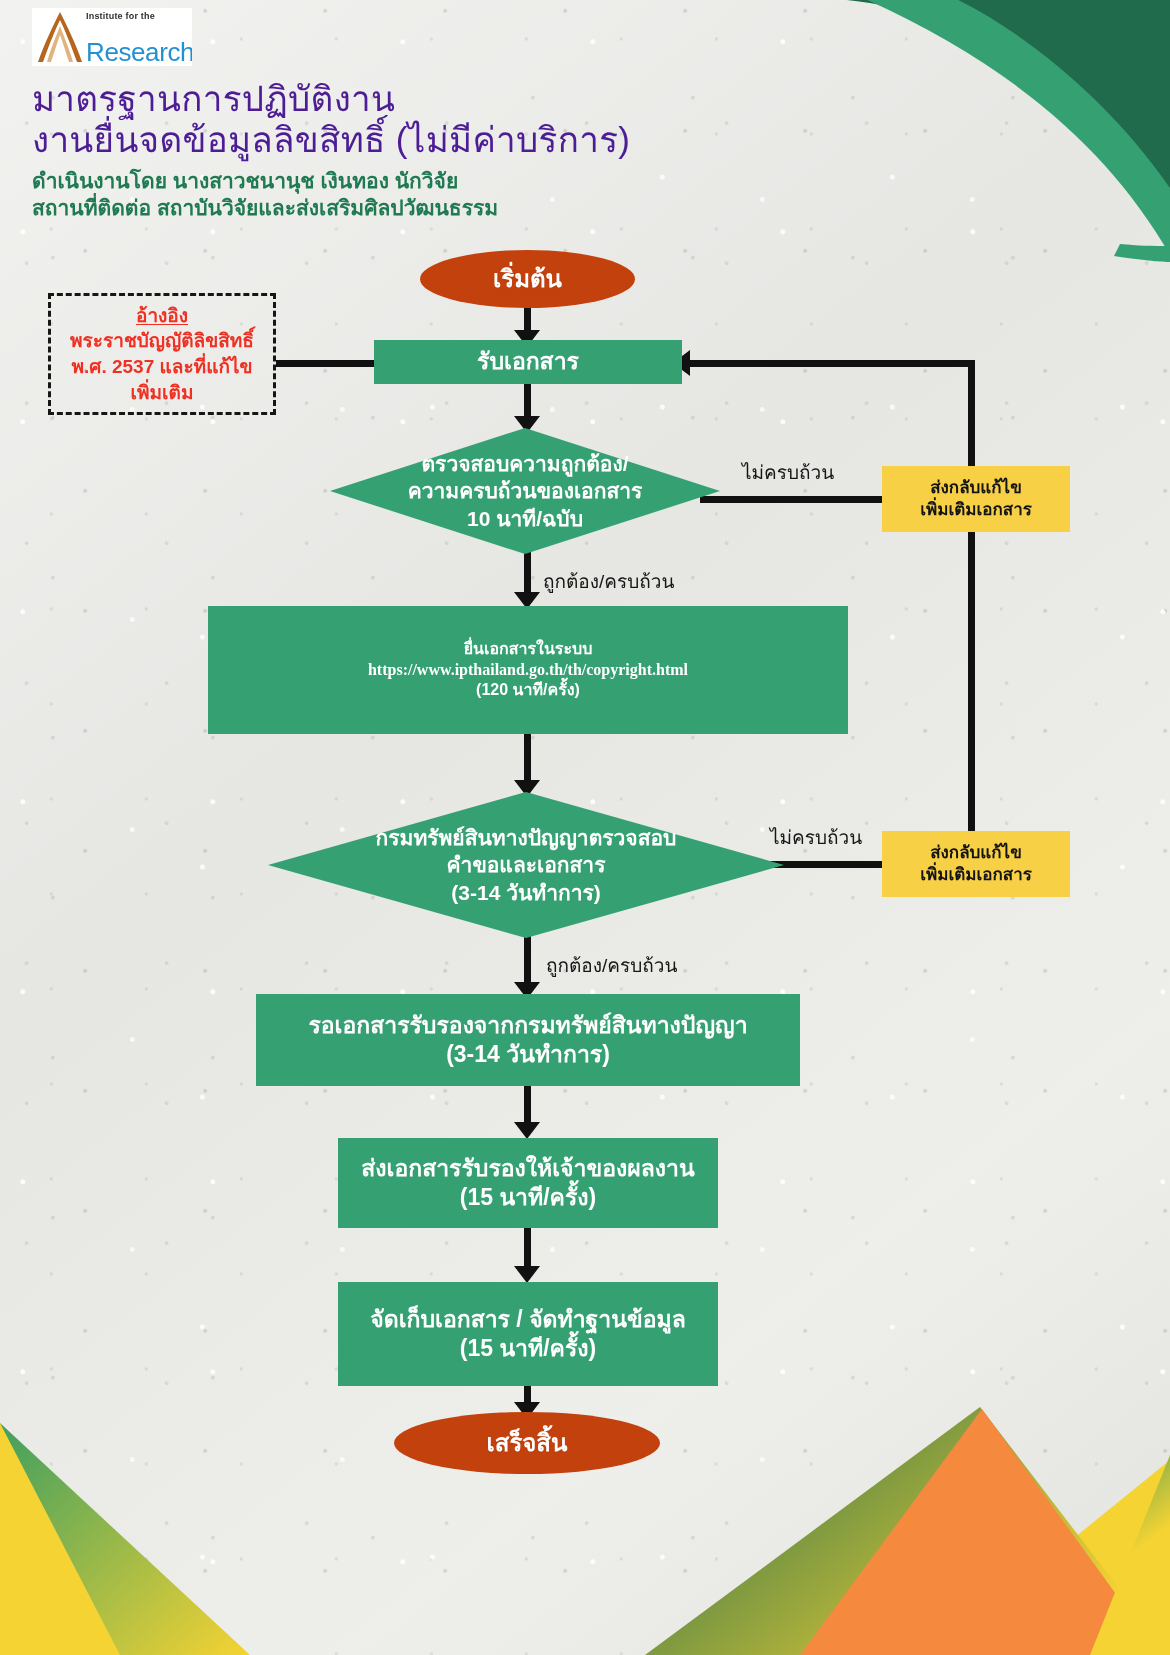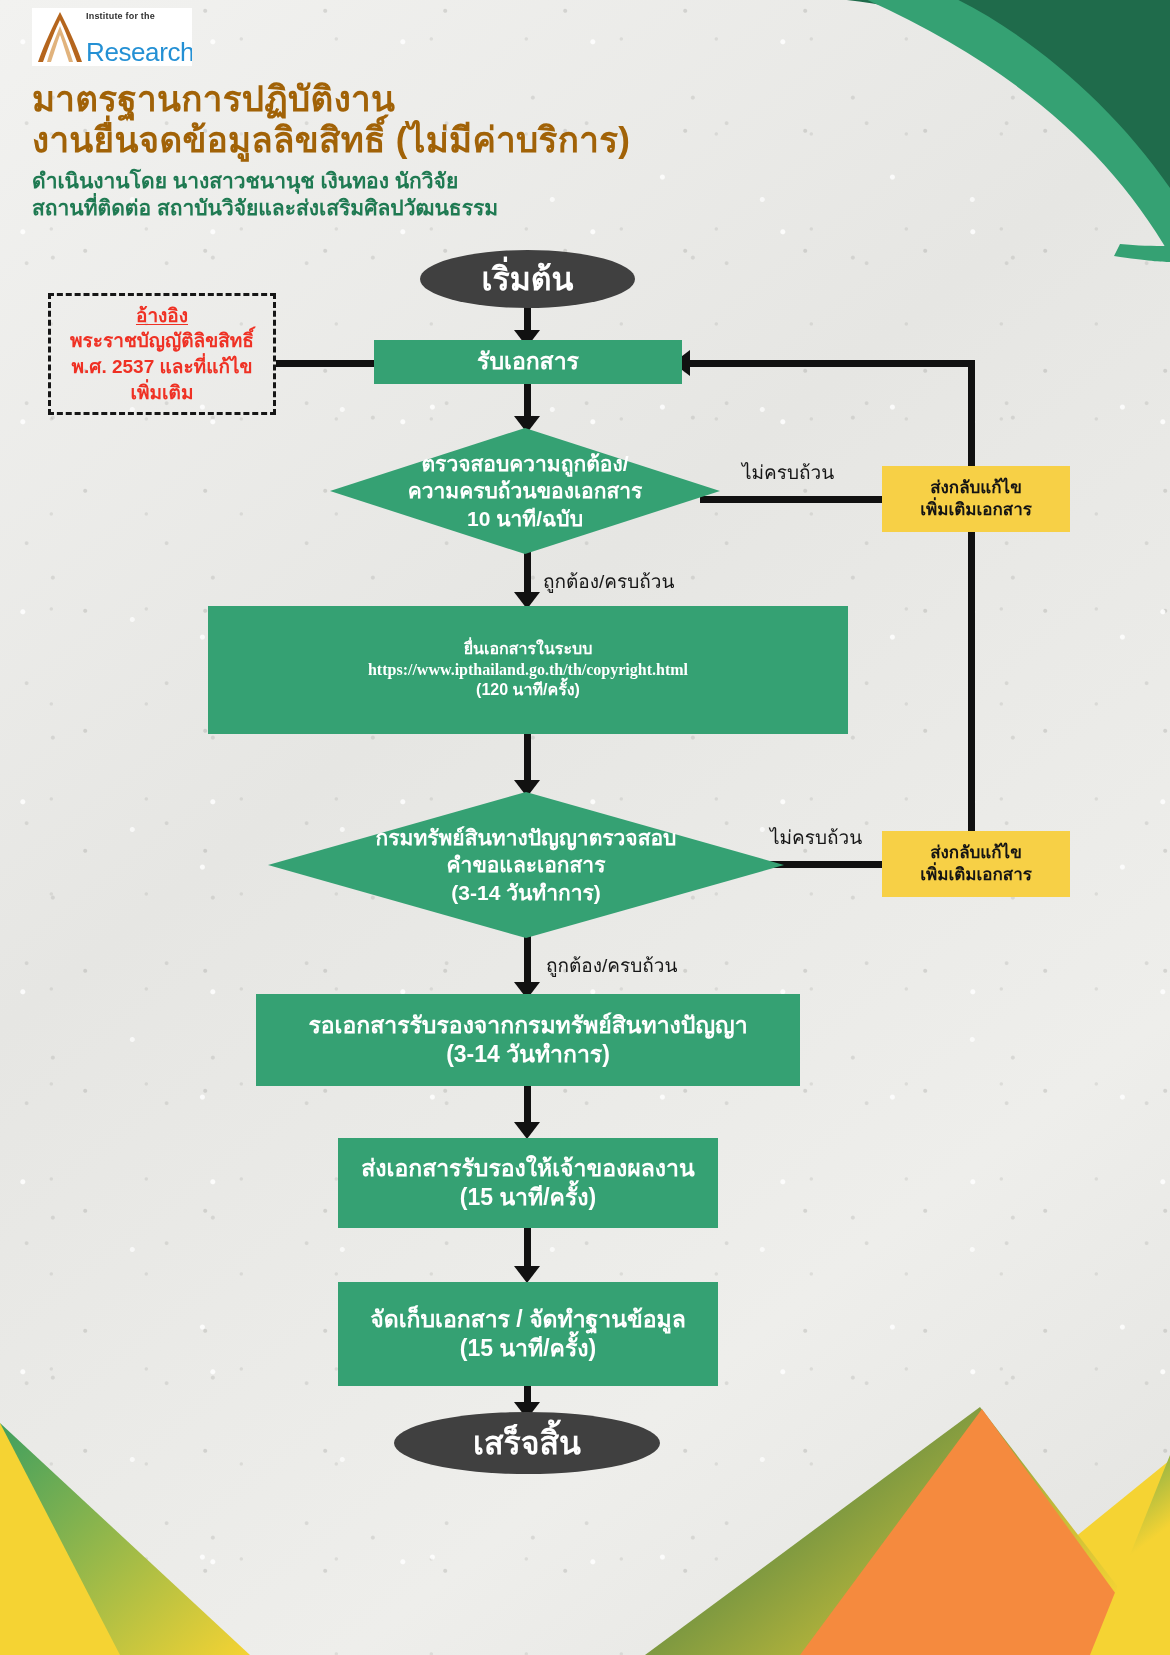--- a/index.html
+++ b/index.html
@@ -53,22 +53,22 @@
     overflow: hidden;
   }
   .logo-mark { position: absolute; left: 4px; top: 2px; }
   .logo-text { position: absolute; left: 54px; top: 4px; line-height: 1; }
   .logo-l1 { font-size: 9px; color: #2f2f2f; font-weight: bold; letter-spacing: .2px; }
   .logo-l2 { font-size: 26px; color: #2490d4; font-weight: normal; letter-spacing: -.4px; margin-top: 18px; }
   .logo-l3 { font-size: 12.5px; color: #2e2e2e; font-weight: bold; margin-top: 1px; }
   .logo-l4 { font-size: 11px; color: #b5651d; font-weight: bold; margin-top: 1px; }
 
   .title-1, .title-2 {
-    color: #a16207;
-    font-weight: bold;
+    color: #4c1d95;
+    font-weight: normal;
     letter-spacing: .3px;
     line-height: 1.18;
     white-space: nowrap;
   }
   .title-1 { font-size: 35px; margin-top: 12px; }
   .title-2 { font-size: 35px; }
   .sub-1, .sub-2 {
     color: #1f7a52;
     font-size: 21px;
     font-weight: bold;
@@ -84,23 +84,23 @@
     display: flex;
     align-items: center;
     justify-content: center;
     text-align: center;
     color: #ffffff;
     font-weight: bold;
     line-height: 1.28;
   }
 
   .terminator {
-    background: #404040;
+    background: #c2410c;
     border-radius: 50%/50%;
-    font-size: 32px;
+    font-size: 24px;
     text-shadow: 0 1px 1px rgba(0,0,0,.08);
   }
 
   .process {
     background: #35a173;
     font-size: 23px;
     padding: 6px 14px;
   }
   .process.url { font-size: 16px; }
 

